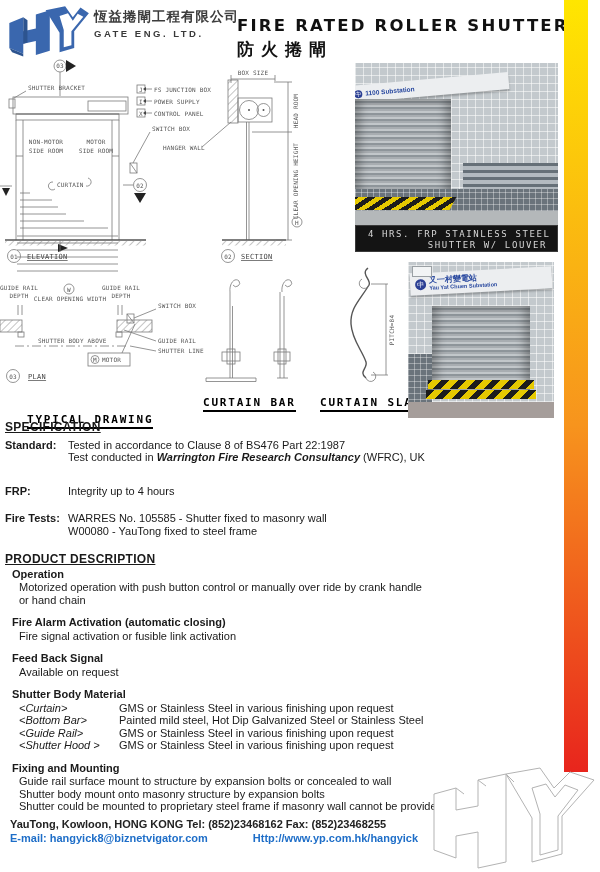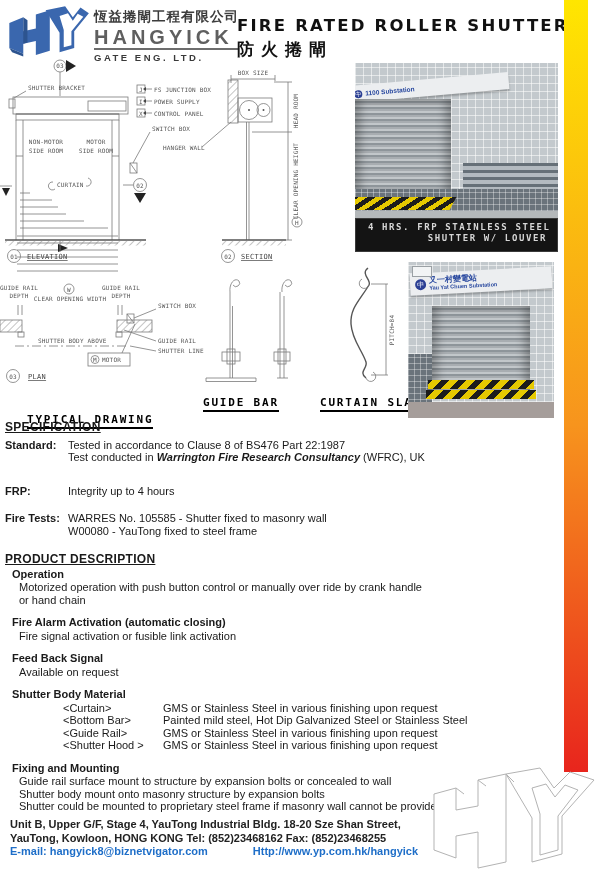--- a/index.html
+++ b/index.html
@@ -38,35 +38,35 @@
       repeating-linear-gradient(90deg,rgba(255,255,255,.35) 0 1px,transparent 1px 6px);}
   .shutter-slats{background:repeating-linear-gradient(180deg,#c2c7ca 0 2px,#8e959a 2px 4px,#a8adb1 4px 6px);
       box-shadow:inset 6px 0 8px rgba(0,0,0,.25),inset -6px 0 8px rgba(0,0,0,.25);}
   .louver{background:repeating-linear-gradient(180deg,#667078 0 3px,#b3bac0 3px 7px);}
   .hazard{background:repeating-linear-gradient(-45deg,#e6c900 0 6px,#1c1c1c 6px 12px);}
   .beam{position:absolute;background:#eceef0;box-shadow:0 2px 2px rgba(0,0,0,.25);
         display:flex;align-items:center;white-space:nowrap;overflow:hidden;}
   .sign-logo{display:inline-block;width:8px;height:8px;border-radius:50%;background:#2b3f94;
         color:#fff;font-size:6px;line-height:8px;text-align:center;margin:0 3px 0 5px;flex:0 0 auto;}
   .sign-txt{color:#27479e;font-weight:bold;}
-  .caption-bar{position:absolute;left:0;right:0;bottom:0;height:34px;background:#141414;
-        color:#d6d6d6;font-family:"DejaVu Sans Mono",monospace;font-weight:bold;
+  .caption-bar{position:absolute;left:0;right:0;bottom:0;height:27px;background:#141414;
+        color:#d6d6d6;font-family:"DejaVu Sans Mono",monospace;font-weight:normal;
         font-size:9px;letter-spacing:1.6px;border:1px solid #3a3a3a;box-sizing:border-box;}
   .caption-line1{padding:3px 0 0 12px;}
   .caption-line2{text-align:right;padding:1px 10px 0 0;}
   
   .body-text{position:absolute;left:5px;top:421px;width:555px;font-size:11px;line-height:12.5px;}
   .sec-heading{font-weight:bold;font-size:12px;text-decoration:underline;letter-spacing:.3px;}
   .spec-row{display:flex;margin-top:5px;}
   .spec-label{width:63px;font-weight:bold;flex:0 0 auto;}
   .spec-val{flex:1;}
   .sub-title{font-weight:bold;margin:10px 0 1px 7px;}
   .sub-line{margin-left:14px;}
   .mat-row{display:flex;margin-left:14px;}
-  .mat-item{width:100px;flex:0 0 auto;margin-left:44px;} .gap10{height:10px;} .gap6{height:6px;}
+  .mat-item{width:100px;font-style:italic;flex:0 0 auto;} .gap10{height:10px;} .gap6{height:6px;}
   
   .footer{position:absolute;left:10px;top:818px;font-size:11px;font-weight:bold;
           line-height:13.5px;color:#222;}
   .footer-links{color:#1e6ec8;}
   .footer-links .url{margin-left:42px;}
   
   .watermark{position:absolute;left:428px;top:766px;}
 </style>
 </head>
 <body>
@@ -76,21 +76,20 @@
   <div class="logo-wrap">
     <svg width="86" height="60" viewBox="0 0 120 86">
       <polygon points="6,30 26,22 26,42 44,38 44,18 64,12 64,70 44,76 44,56 26,60 26,74 6,66" fill="#3a67ae"></polygon>
       <polygon points="26,22 32,26 32,58 26,60" fill="#2d548f"></polygon>
       <polygon points="58,12 86,6 97,22 108,8 120,16 99,42 99,66 78,72 78,44" fill="#3a67ae"></polygon>
       <polygon points="78,20 90,16 97,27 104,17 112,21 95,42 95,62 84,65 84,40" fill="#ffffff"></polygon>
       <polygon points="6,66 26,74 26,78 10,72" fill="#2d548f"></polygon>
     </svg>
     <div class="logo-text">
       <div class="company-cn">恆益捲閘工程有限公司</div>
-      <div class="company-en">HANGYICK</div>
       <div class="company-sub">GATE ENG. LTD.</div>
     </div>
   </div>
 
   <div class="title-block">
     <div class="title-en">FIRE RATED ROLLER SHUTTER</div>
     <div class="title-cn">防火捲閘</div>
   </div>
 
   <div class="grad-bar"></div>
@@ -294,21 +293,21 @@
       <path class="dln" d="M369,229 a5,5 0 1 1 -7,-6"></path>
       <path class="dln" d="M366,322 a5,5 0 1 0 7,-6"></path>
       <line class="dln" x1="371" y1="228" x2="388" y2="228"></line>
       <line class="dln" x1="371" y1="319" x2="388" y2="319"></line>
       <line class="dln" x1="386" y1="228" x2="386" y2="319"></line>
       <text class="dtx" transform="rotate(-90 394 274)" x="394" y="274" text-anchor="middle">PITCH=84</text>
     </g>
   </svg>
 
   <div class="dw-heading" style="left:27px;top:413px;">TYPICAL DRAWING</div>
-  <div class="dw-heading" style="left:203px;top:396px;">GUIDE BAR</div>
+  <div class="dw-heading" style="left:203px;top:396px;">CURTAIN BAR</div>
   <div class="dw-heading" style="left:320px;top:396px;">CURTAIN SLAT</div>
 
   <div class="photo tiles" style="left:355px;top:63px;width:203px;height:189px;">
     <div class="beam" style="left:-6px;top:16px;width:160px;height:17px;transform:rotate(-5deg);font-size:6.5px;">
       <span class="sign-logo">中</span>
       <span class="sign-txt">1100 Substation</span>
     </div>
     <div class="shutter-slats" style="position:absolute;left:0;top:36px;width:96px;height:102px;"></div>
     <div class="louver" style="position:absolute;left:108px;top:100px;width:95px;height:26px;"></div>
     <div class="tiles-dark" style="position:absolute;left:0;top:126px;width:203px;height:22px;"></div>
@@ -397,21 +396,20 @@
       <polygon points="6,28 28,22 28,44 50,40 50,14 78,8 78,96 50,102 50,66 28,70 28,92 6,84"></polygon>
       <polygon points="78,8 112,2 126,22 142,6 166,14 134,50 134,88 104,96 104,52"></polygon>
       <polygon points="104,22 118,18 127,31 137,19 150,24 130,50 130,84 112,89 112,48" fill="none"></polygon>
       <line x1="28" y1="22" x2="36" y2="28"></line>
       <line x1="50" y1="14" x2="58" y2="20"></line>
       <line x1="78" y1="8" x2="86" y2="16"></line>
     </g>
   </svg>
 
   <div class="footer">
-    <div>Unit B, Upper G/F, Stage 4, YauTong Industrial Bldg. 18-20 Sze Shan Street,</div>
     <div>YauTong, Kowloon, HONG KONG  Tel: (852)23468162   Fax: (852)23468255</div>
     <div class="footer-links">
       <span>E-mail: hangyick8@biznetvigator.com</span>
       <span class="url">Http://www.yp.com.hk/hangyick</span>
     </div>
   </div>
 
 </div>
 
 </body></html>

